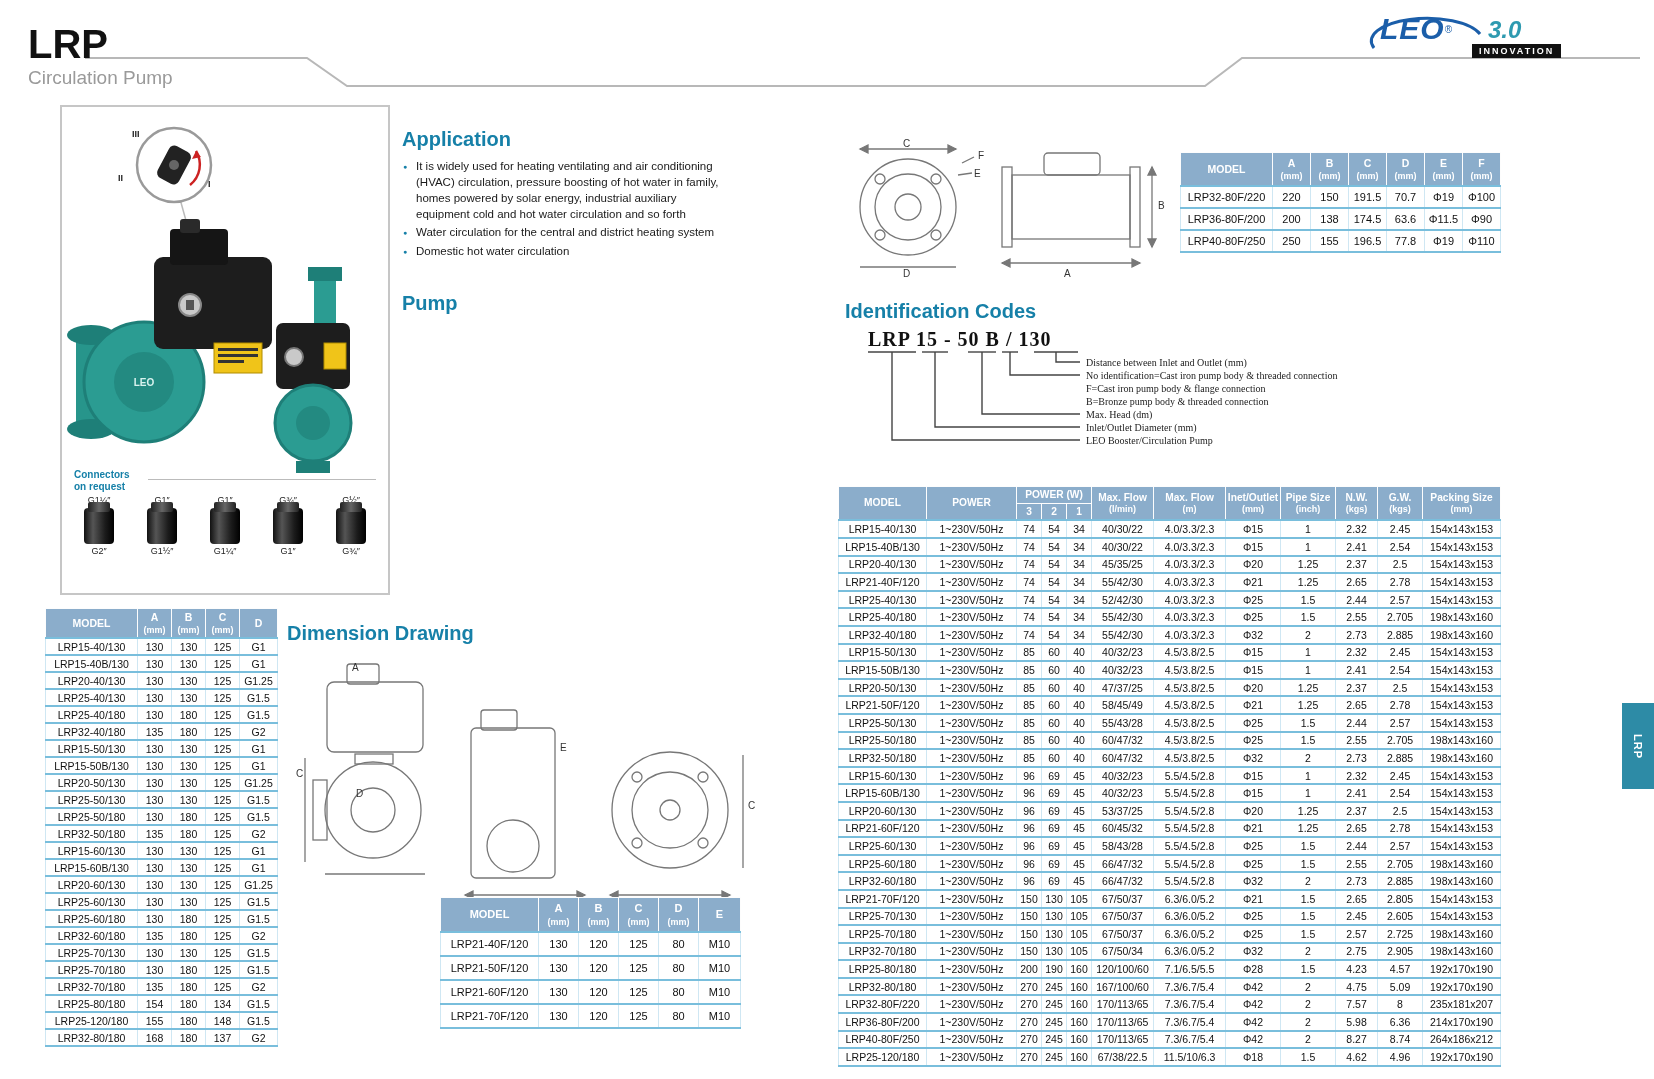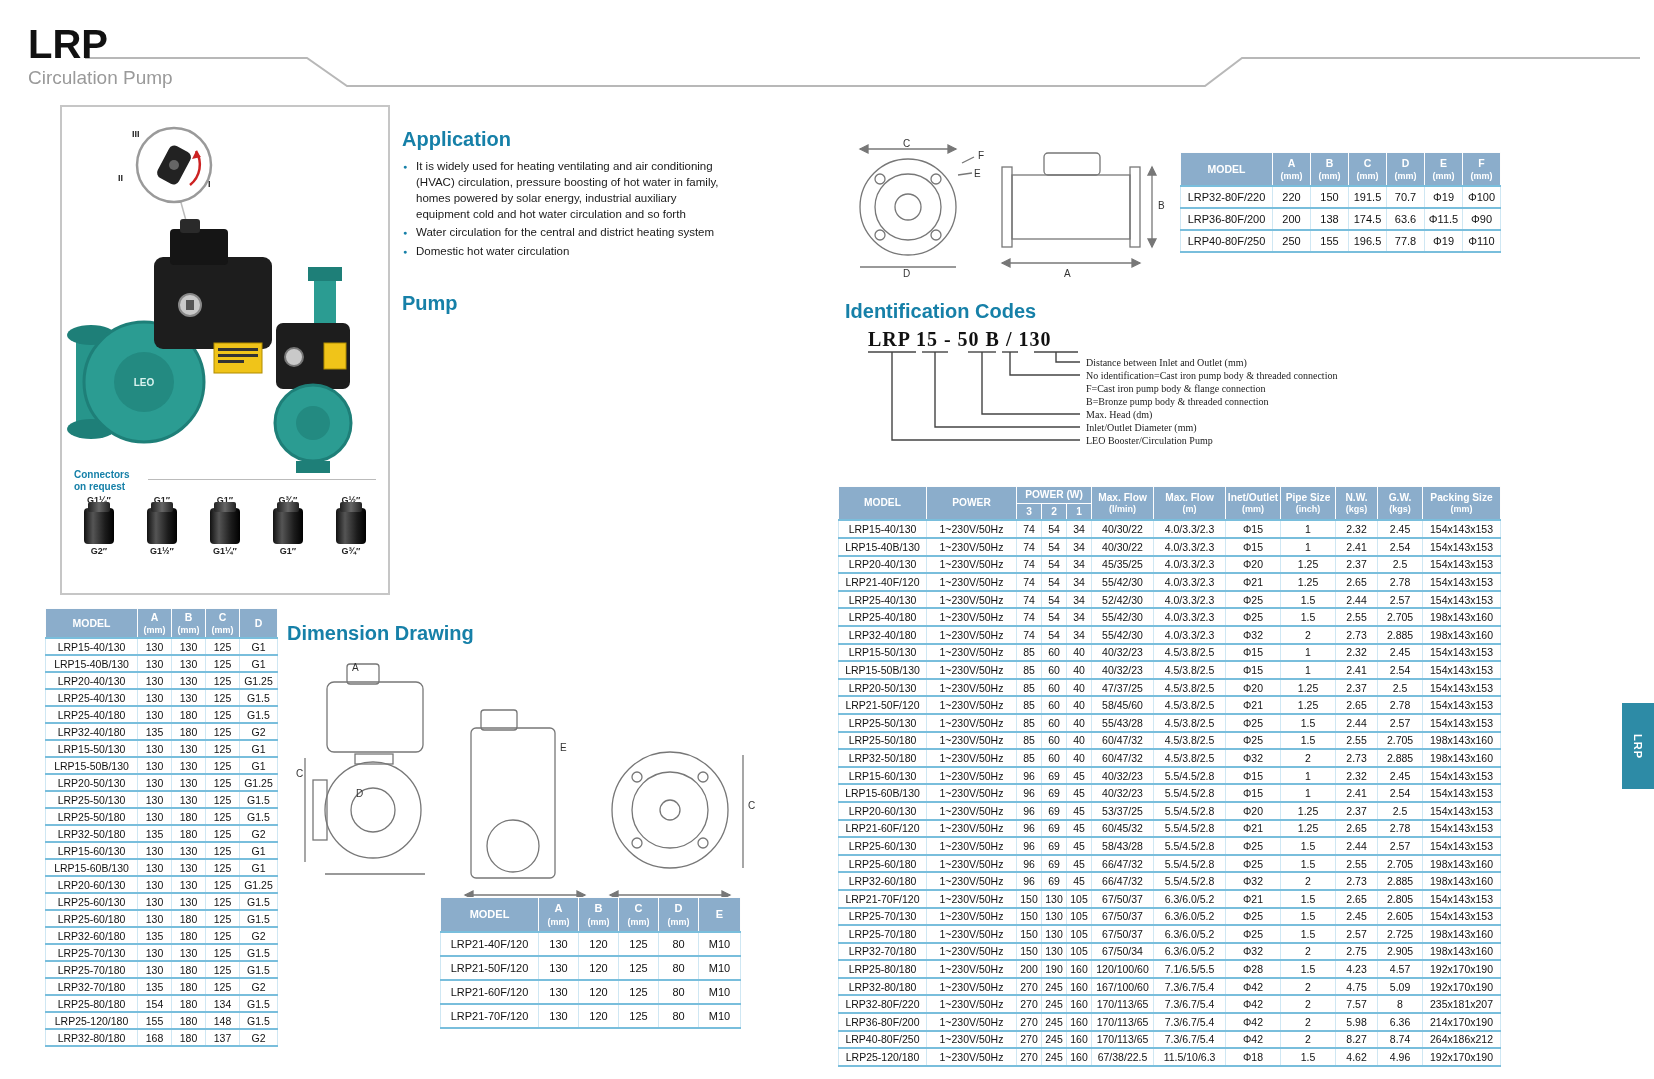--- a/index.html
+++ b/index.html
@@ -38,21 +38,21 @@
   table.spec{width:662px;font-size:10.5px;}
   table.spec th{font-size:10.2px;}
   table.spec td{padding:1.8px 2px;}
 
   
   .product-box{left:60px;top:105px;width:326px;height:486px;border:2px solid #c6c6c6;background:#fff;}
   .conn-title{position:absolute;left:12px;top:362px;width:70px;font-size:10px;font-weight:bold;color:#1680a8;line-height:1.15;}
   .conn-rule{position:absolute;left:86px;top:372px;width:228px;height:0;border-top:1px solid #bbb;}
   .conn-row{position:absolute;left:8px;top:388px;width:310px;display:flex;justify-content:space-between;}
   .conn-item{width:58px;text-align:center;}
-  .conn-label{display:block;font-size:9px;font-weight:bold;color:#222;line-height:1.2;}
+  .conn-label{display:block;font-size:9px;font-weight:normal;color:#222;line-height:1.2;}
   .conn-fig{margin:2px auto;width:30px;height:36px;background:linear-gradient(90deg,#111 0%,#555 30%,#1c1c1c 70%,#000 100%);border-radius:4px;position:relative;}
   .conn-fig::before{content:"";position:absolute;left:4px;top:-6px;width:22px;height:10px;background:linear-gradient(90deg,#222,#666,#222);border-radius:2px;}
 
   .knob-label{position:absolute;font-size:9px;font-weight:bold;color:#222;}
   .dim-letter{position:absolute;font-size:10px;color:#333;}
 
   
   .callouts div.callout{font-size:10px;color:#222;line-height:13px;white-space:nowrap;}
 
   
@@ -451,20 +451,28 @@
           <td>LRP21-70F/120</td>
           <td>130</td>
           <td>120</td>
           <td>125</td>
           <td>80</td>
           <td>M10</td>
         </tr>
       </tbody>
   </table>
 
+  <div class="abs" style="left:1380px;top:12px;width:250px;">
+    <svg class="abs" style="left:-12px;top:2px;" width="120" height="48" viewBox="0 0 120 48">
+      <path d="M 6 34 A 54 22 0 0 1 112 20" fill="none" stroke="#1b5ea9" stroke-width="3"></path>
+    </svg>
+    <span class="logo-brand">LEO</span><span class="logo-reg">®</span>
+    <span class="logo-version abs" style="left:108px;top:4px;">3.0</span>
+    <span class="logo-tagline abs" style="left:92px;top:32px;">INNOVATION</span>
+  </div>
 
   <svg class="abs" style="left:840px;top:135px;" width="330" height="150" viewBox="0 0 330 150">
     <g fill="none" stroke="#777" stroke-width="1.3">
 
       <circle cx="68" cy="72" r="48"></circle>
       <circle cx="68" cy="72" r="33"></circle>
       <circle cx="68" cy="72" r="13"></circle>
       <circle cx="40" cy="44" r="5"></circle>
       <circle cx="96" cy="44" r="5"></circle>
       <circle cx="40" cy="100" r="5"></circle>
@@ -747,21 +755,21 @@
           <td>2.37</td>
           <td>2.5</td>
           <td>154x143x153</td>
         </tr>
         <tr>
           <td>LRP21-50F/120</td>
           <td>1~230V/50Hz</td>
           <td>85</td>
           <td>60</td>
           <td>40</td>
-          <td>58/45/60</td>
+          <td>58/45/49</td>
           <td>4.5/3.8/2.5</td>
           <td>Φ21</td>
           <td>1.25</td>
           <td>2.65</td>
           <td>2.78</td>
           <td>154x143x153</td>
         </tr>
         <tr>
           <td>LRP25-50/130</td>
           <td>1~230V/50Hz</td>

